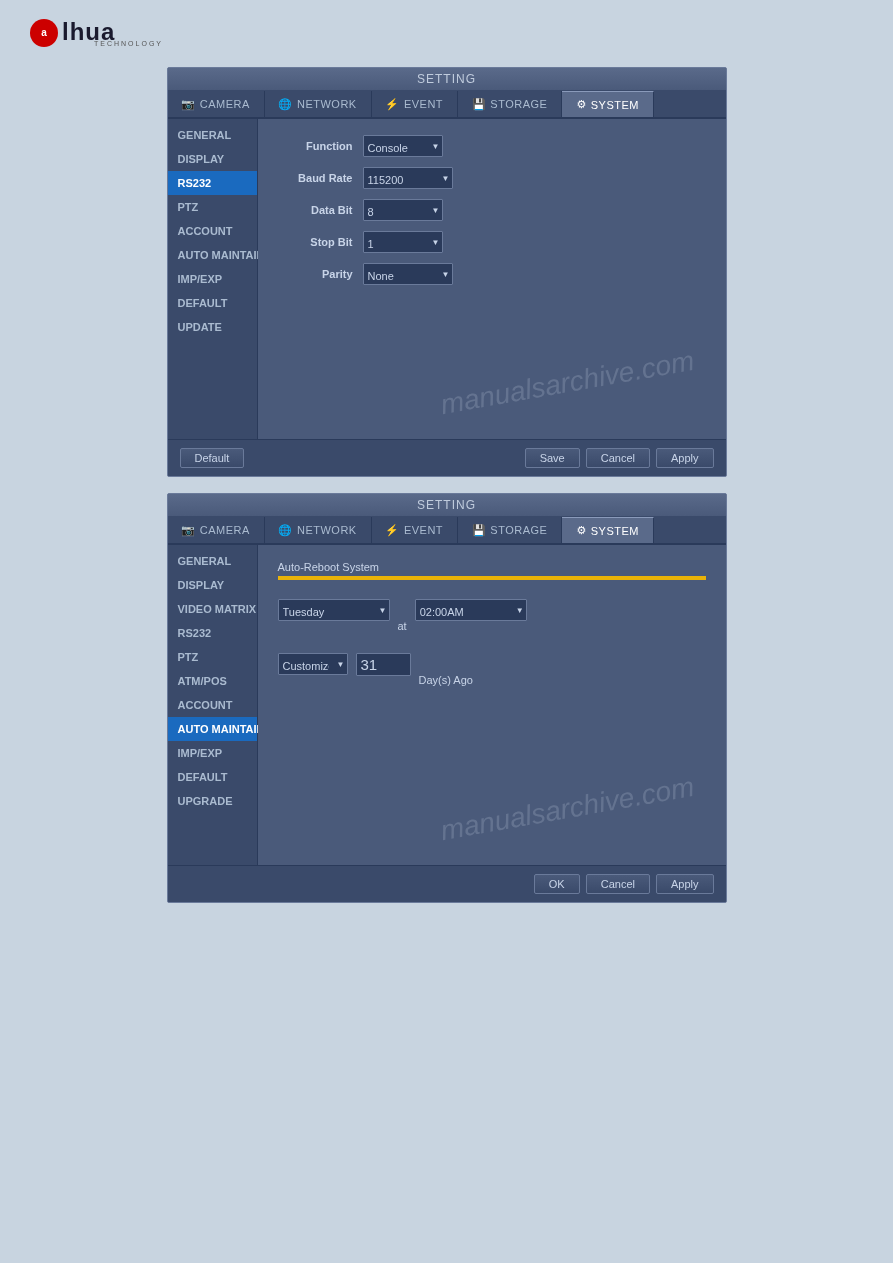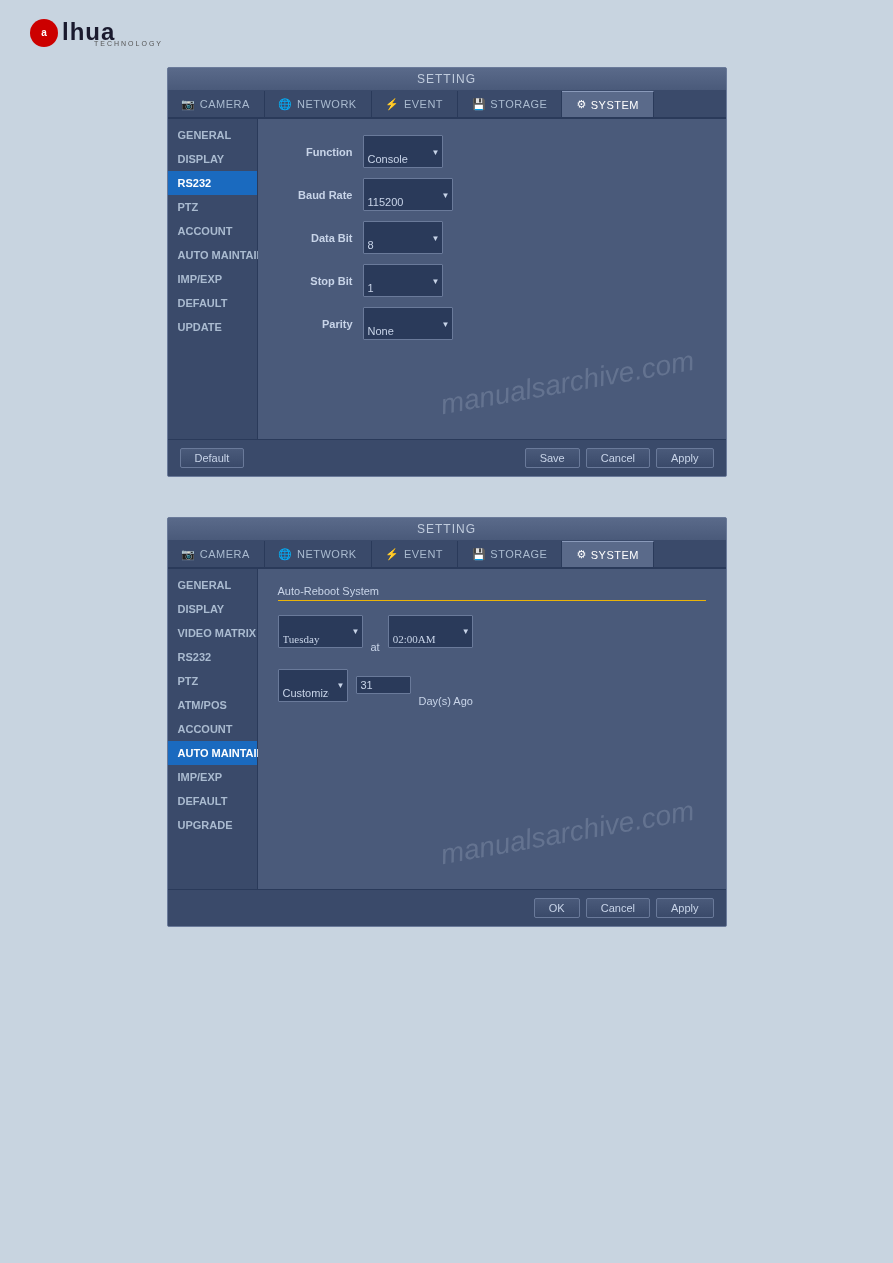--- a/index.html
+++ b/index.html
@@ -37,21 +37,21 @@
       color: #555;
       letter-spacing: 2px;
       margin-top: -6px;
       margin-left: 32px;
     }
 
     .panel-container {
       display: flex;
       flex-direction: column;
       align-items: center;
-      gap: 40px;
+      gap: 16px;
       padding: 10px 0 40px 0;
     }
 
     .setting-panel {
       width: 560px;
       background: #4a5a7a;
       border: 1px solid #6a7a9a;
       border-radius: 2px;
       overflow: hidden;
       position: relative;
@@ -138,21 +138,21 @@
     .select-wrapper {
       position: relative;
       display: inline-flex;
       align-items: center;
     }
     .select-wrapper select {
       background: #2a3a5a;
       border: 1px solid #6a7a9a;
       color: #c8d4e8;
       font-size: 11px;
-      padding: 17px 18px 2px 4px;
+      padding: 6px 18px 2px 4px;
       width: 80px;
       appearance: none;
       cursor: pointer;
       border-radius: 1px;
       outline: none;
     }
     .select-arrow {
       position: absolute;
       right: 3px;
       top: 50%;
@@ -196,55 +196,54 @@
       pointer-events: none;
       white-space: nowrap;
     }
 
     
     .section-title {
       color: #c8d4e8;
       font-size: 11px;
       margin-bottom: 8px;
       padding-bottom: 3px;
-      border-bottom: 1px solid #eab308;
+      border-bottom: 4px solid #eab308;
     }
 
     .form-row-inline {
       display: flex;
       align-items: center;
       gap: 8px;
       margin-bottom: 10px;
     }
     .form-text {
       color: #c8d4e8;
       font-size: 11px;
       margin-top: 32px;
     }
 
     .input-field {
       background: #2a3a5a;
       border: 1px solid #6a7a9a;
       color: #c8d4e8;
-      font-size: 11px;
+      font-size: 15px;
       padding: 2px 4px;
       width: 55px;
       border-radius: 1px;
       outline: none;
     }
 
     .select-wrapper-sm select {
       width: 70px;
     }
     .select-wrapper-lg select {
       width: 90px;
     }
     .select-wrapper-xl select {
-      width: 85px;
-      font-family: Liberation Serif, serif;
+      width: 112px;
     }
   </style>
 </head>
 <body>
 
 <div class="logo-area">
   <div class="logo">
     <div class="logo-circle">a</div>
     <div>
       <div class="logo-text">lhua</div>

